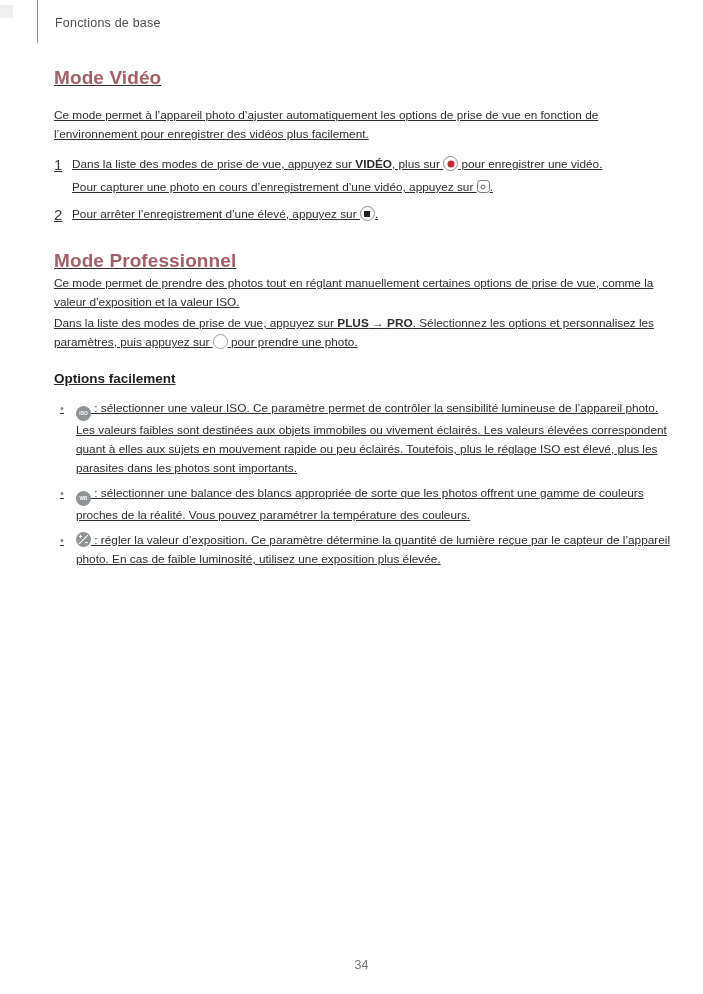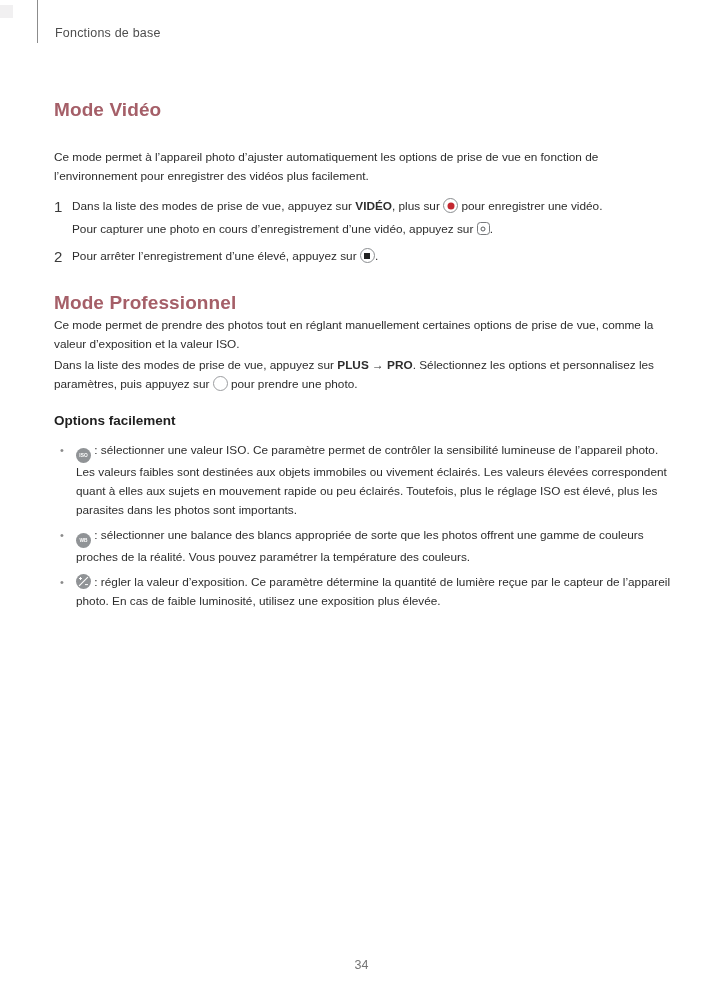--- a/index.html
+++ b/index.html
@@ -13,34 +13,34 @@
   }
   .corner-artifact {
     position: absolute; left: 0; top: 5px;
     width: 13px; height: 13px; background: #f1f0f1;
   }
   .header-rule {
     position: absolute; left: 37px; top: 0;
     width: 1px; height: 43px; background: #8c8c8c;
   }
   .running-header {
-    position: absolute; left: 55px; top: 26px;
+    position: absolute; left: 55px; top: 16px;
     font-size: 12.5px; color: #4d4d4d; letter-spacing: 0.2px;
   }
   .content {
-    position: absolute; left: 0; top: 58px;
-    width: 703px; padding: 0 25px 0 54px;
+    position: absolute; left: 0; top: 26px;
+    width: 703px; padding: 0 25px 0 54px; text-decoration: underline;
   }
   h1.section-title {
     font-size: 19px; font-weight: 700; color: #a55f68;
     margin-top: 41px; line-height: 22px; letter-spacing: 0.1px;
   }
   h1.section-title.pro { margin-top: 26px; }
   p.body-text {
-    font-size: 11.8px; line-height: 19px; margin-top: 27px;
+    font-size: 11.8px; line-height: 19px; margin-top: 17px;
   }
   p.body-text.tight { margin-top: 2px; }
   .steps { margin-top: 11px; }
   .step { display: flex; margin-top: 8px; }
   .step:first-child { margin-top: 0; }
   .step-number {
     width: 18px; flex: 0 0 18px;
     font-size: 15px; color: #3a3a3a; line-height: 19px;
   }
   .step-body { font-size: 11.8px; line-height: 19px; }

